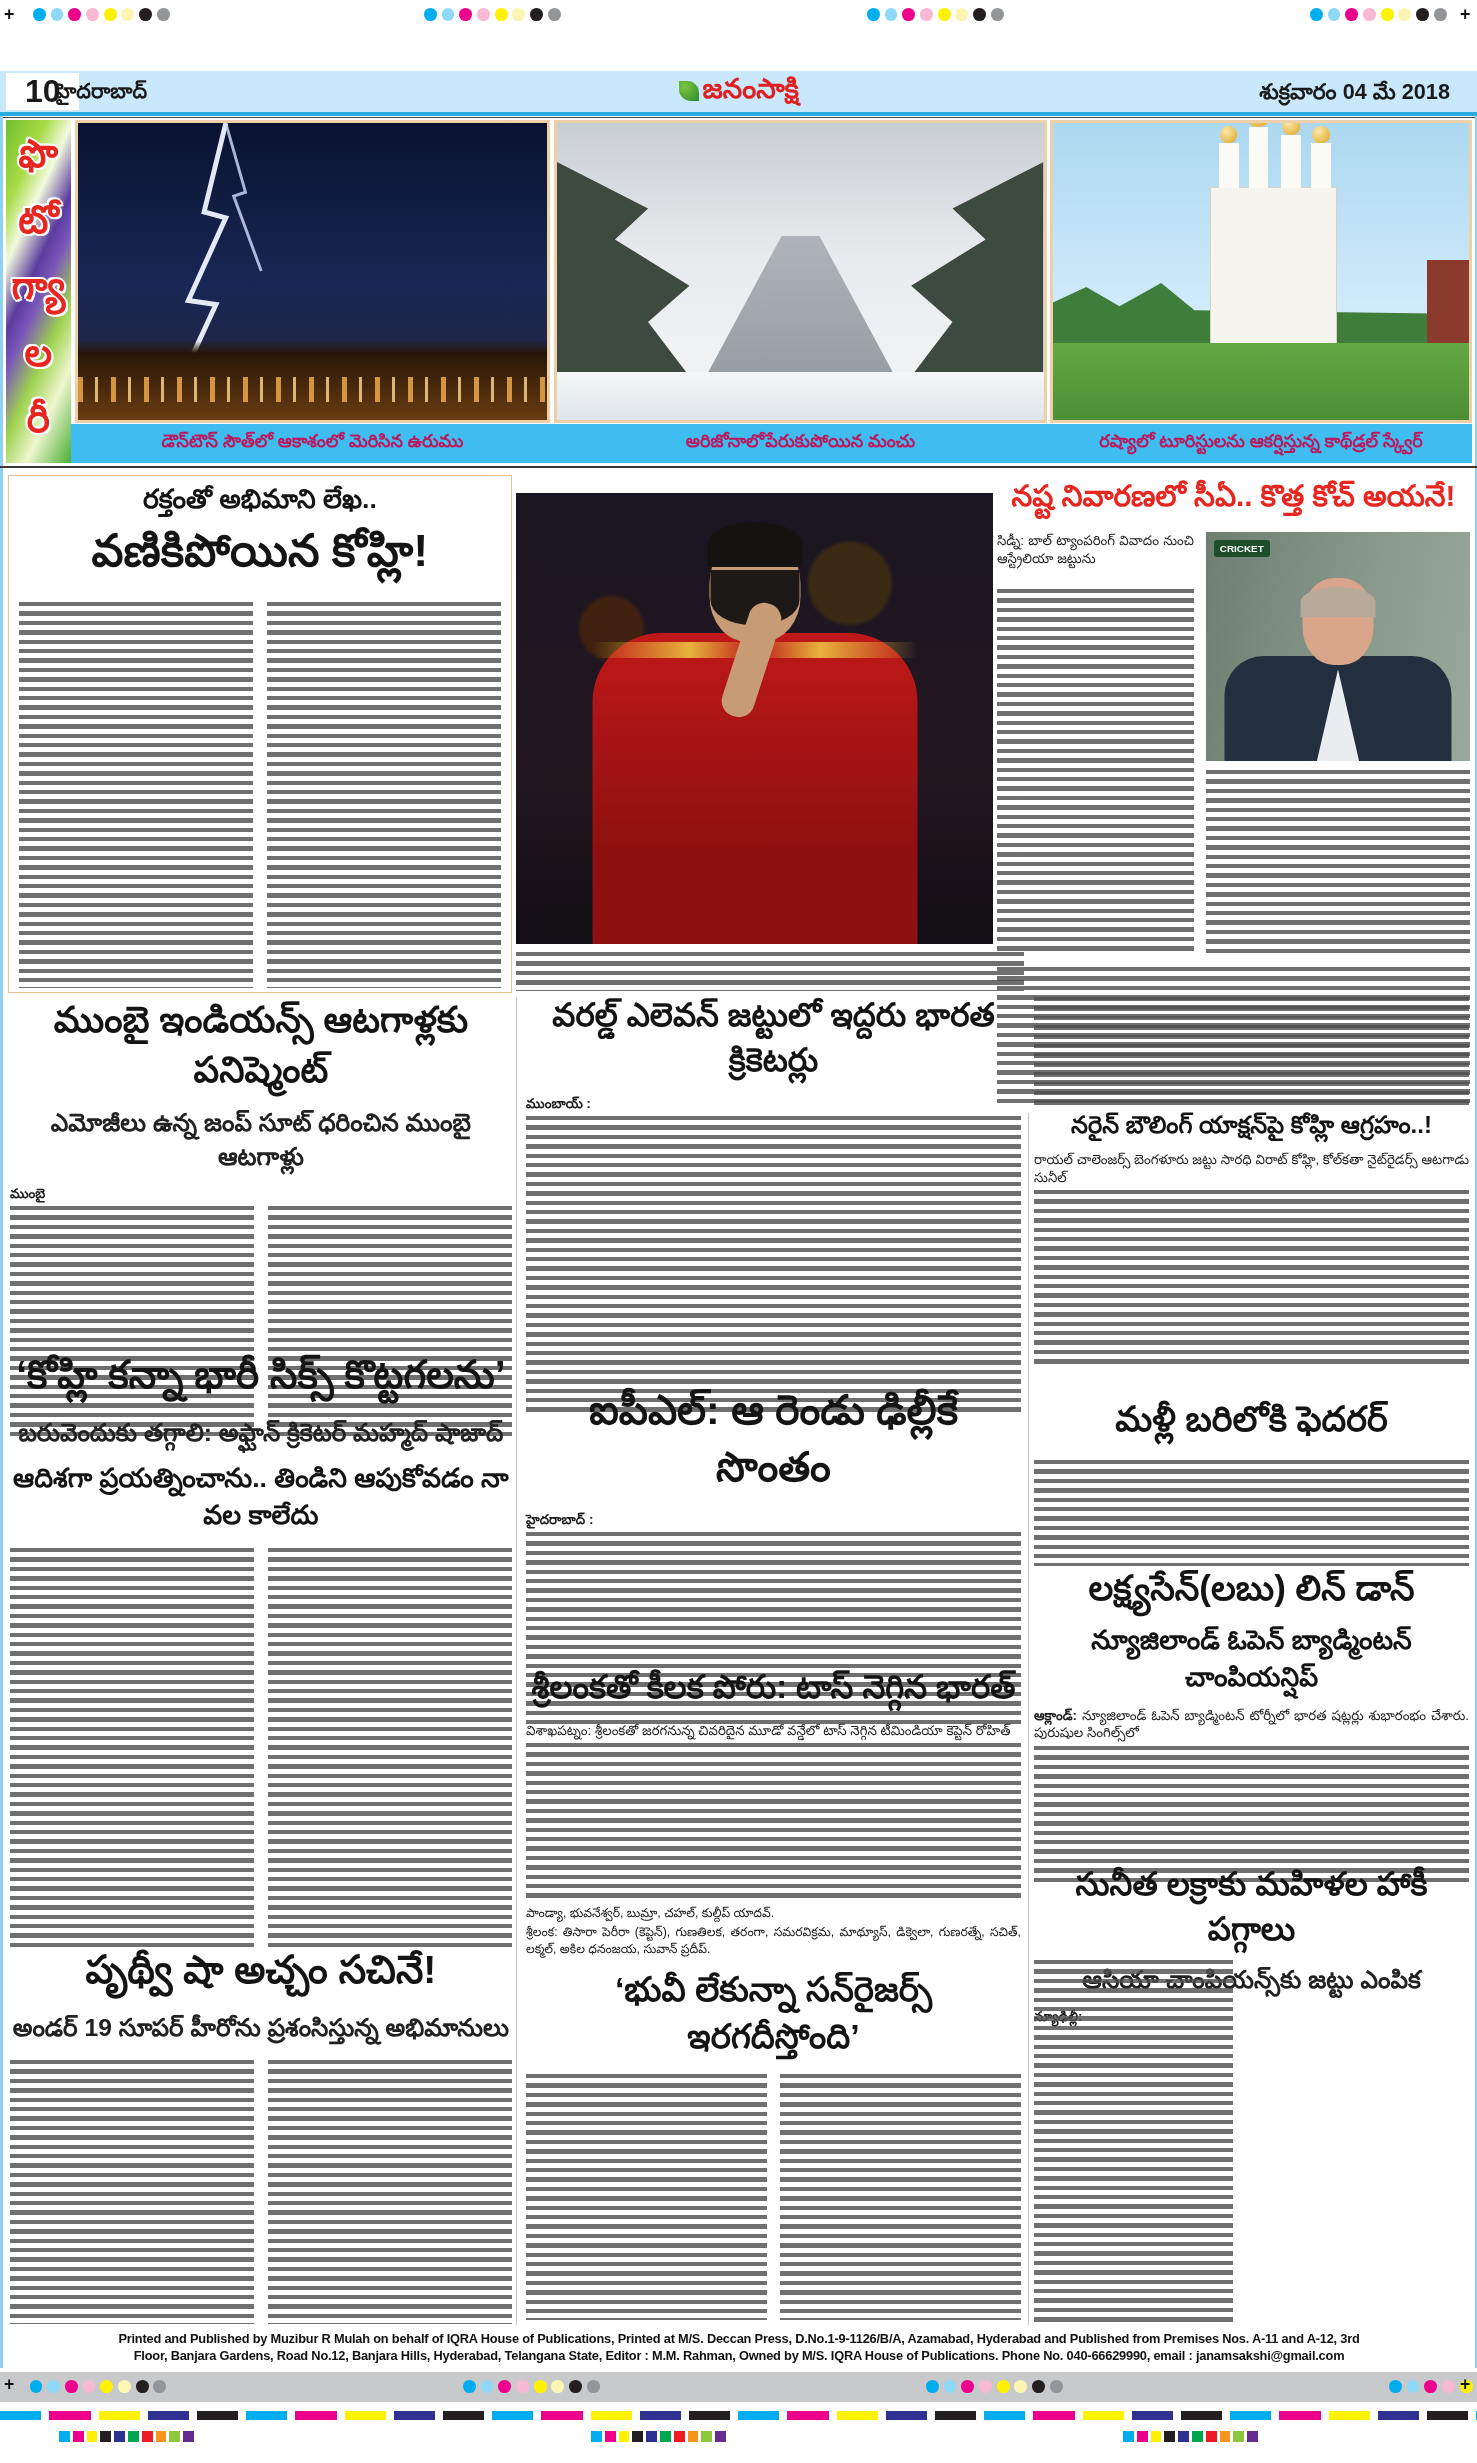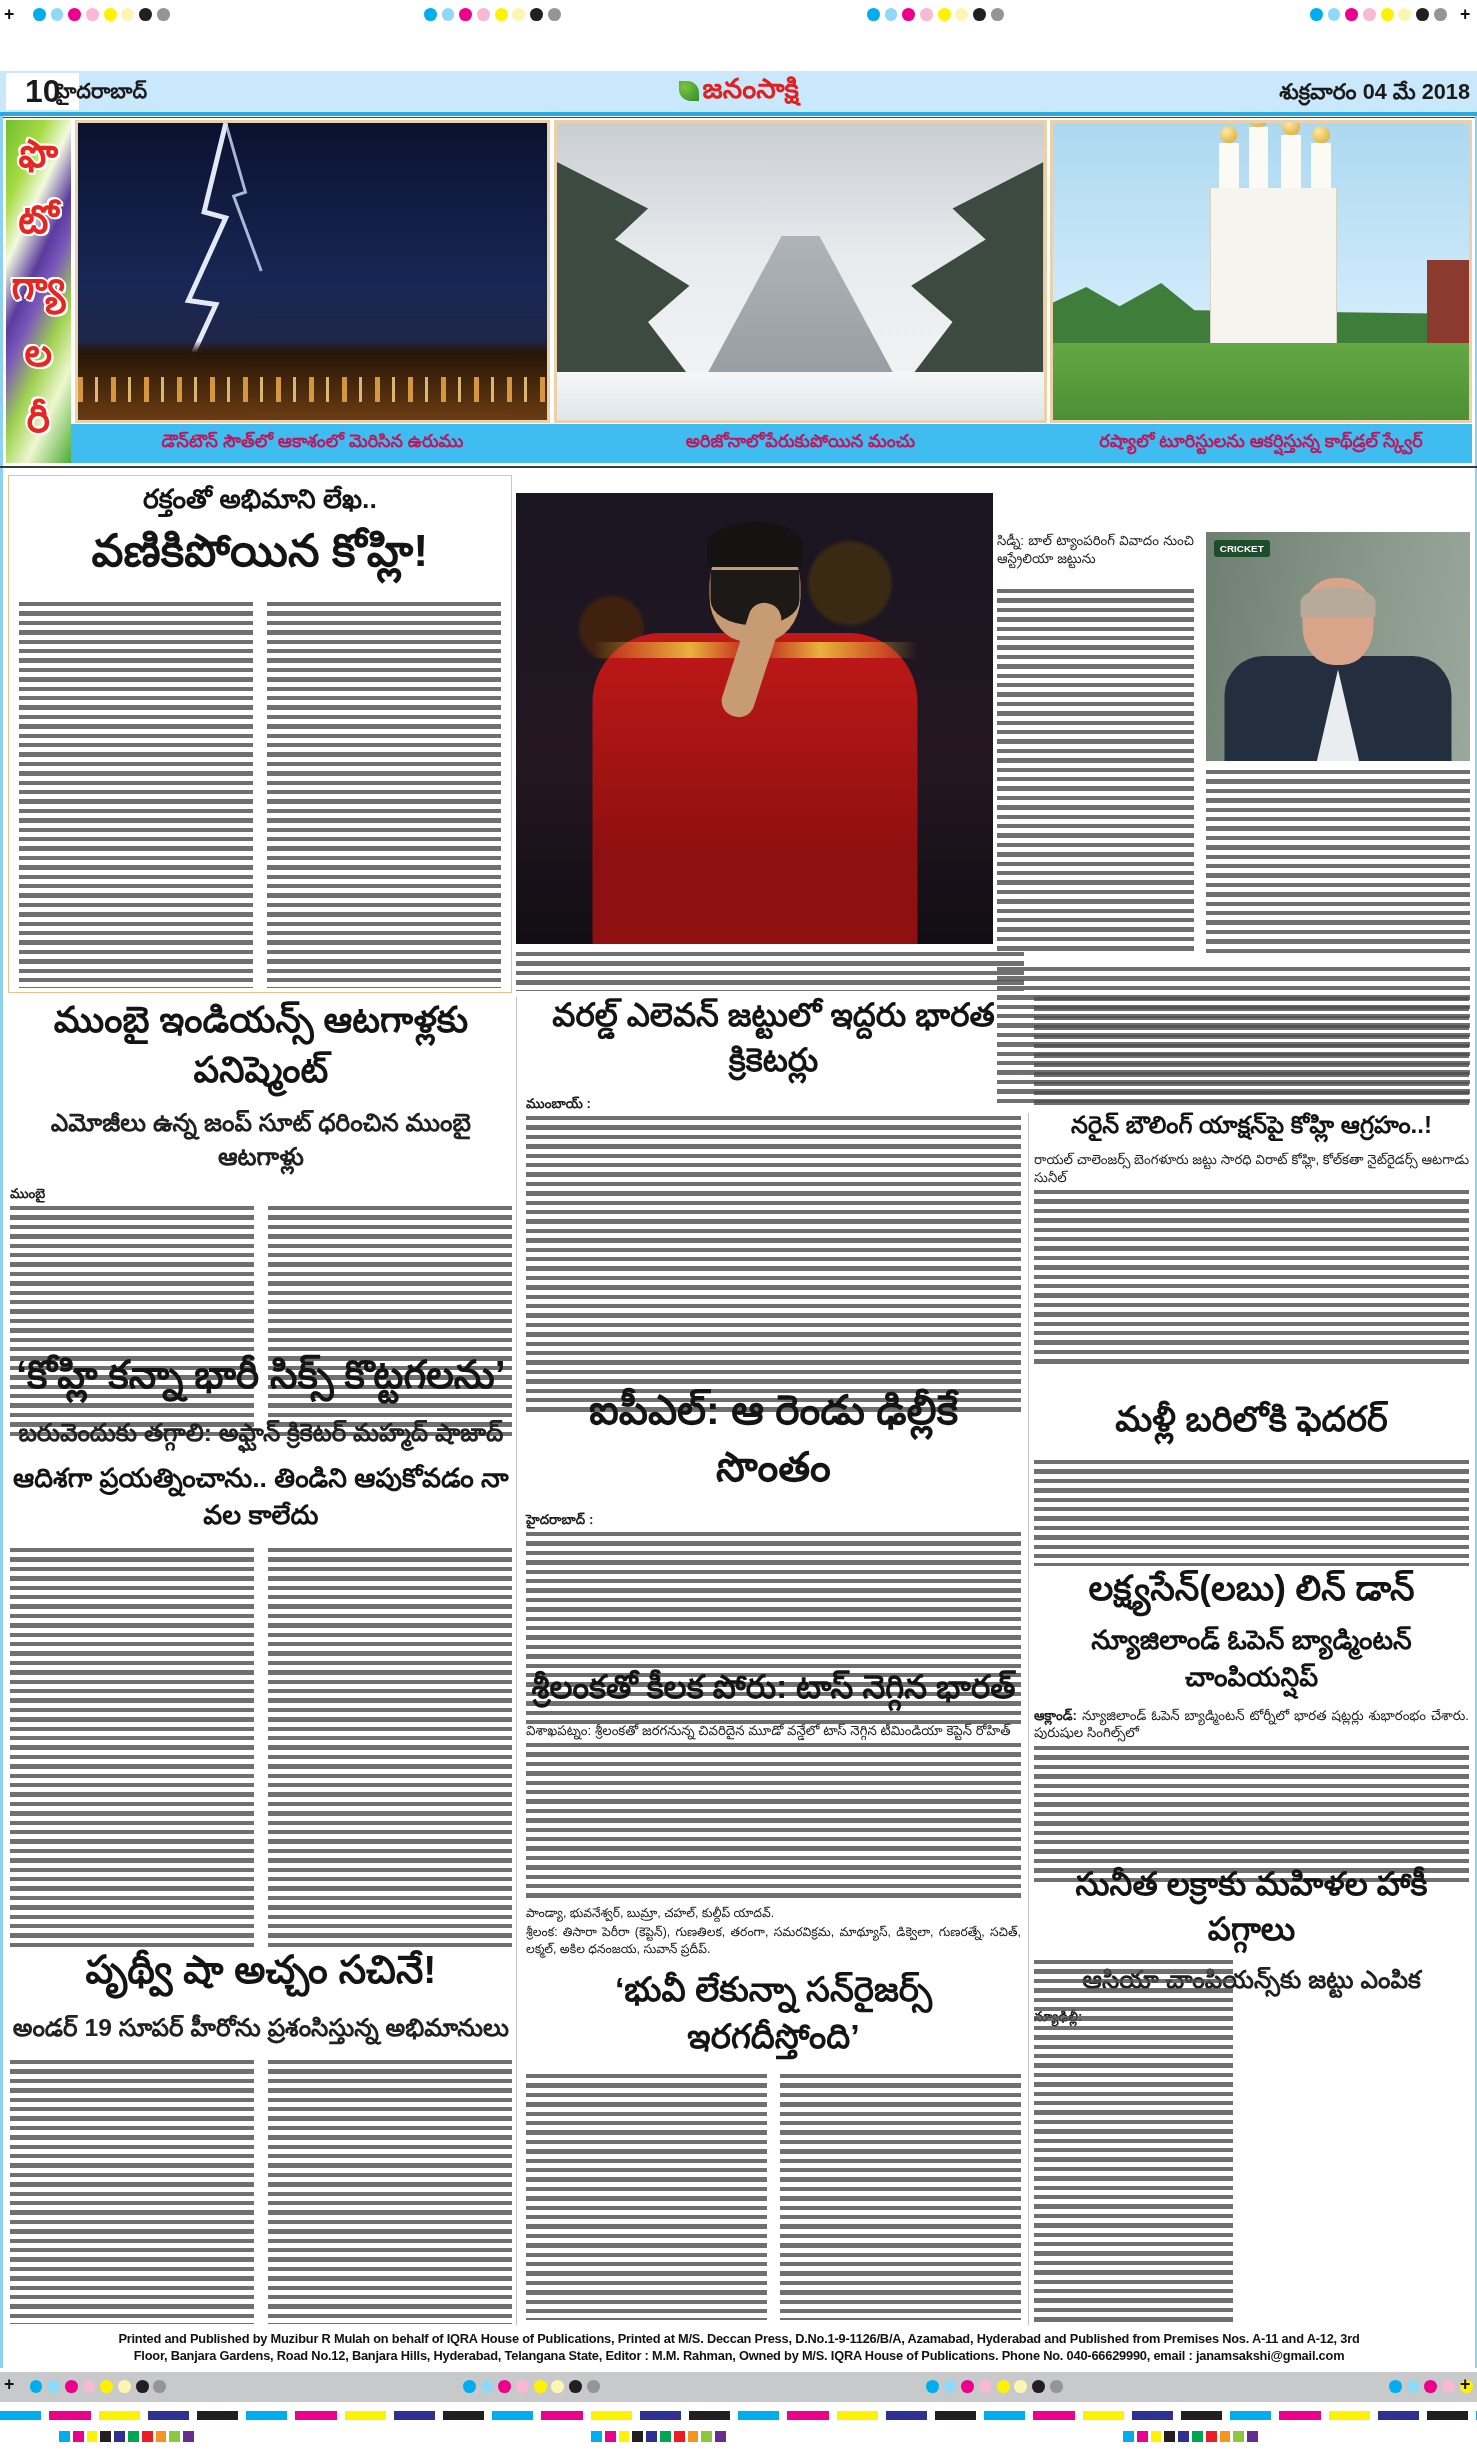--- a/index.html
+++ b/index.html
@@ -15,21 +15,21 @@
   .dots i:nth-child(7){background:#231f20}.dots i:nth-child(8){background:#939598}
   .plus{position:absolute;font-size:17.7px;font-weight:bold;color:#111;line-height:13.8px;}
   .sq{display:flex;gap:3px;position:absolute;}
   .sq i{width:10.8px;height:10.8px;display:block;}
   
   .band{position:absolute;left:0;top:71px;width:1478px;height:41px;background:#c9e8fb;}
   .pagenum{position:absolute;left:5.9px;top:73px;background:#fff;padding:0 19px;font-size:32px;font-weight:bold;}
   .city{position:absolute;left:55px;top:79px;font-size:20.7px;font-weight:bold;}
   .masthead{position:absolute;left:0;right:0;top:73px;text-align:center;font-size:27.6px;font-weight:bold;color:#e02020;}
   .leaf{display:inline-block;width:19.7px;height:19.7px;background:radial-gradient(circle at 30% 30%,#7cc63f,#2f8a2f);border-radius:0 60% 0 60%;vertical-align:middle;margin-right:3.9px;}
-  .dateline-top{position:absolute;right:8px;top:79px;font-size:21.7px;font-weight:bold;text-align:right;}
+  .dateline-top{position:absolute;right:28px;top:79px;font-size:21.7px;font-weight:bold;text-align:right;}
   .rule-cyan{position:absolute;left:0;top:112px;width:1478px;height:3.9px;background:#29abe2;}
   .rule-dark{position:absolute;left:0;top:117px;width:1478px;height:1px;background:#444;}
   
   .banner{position:absolute;left:5.9px;top:120px;width:65px;height:343px;
     background:linear-gradient(115deg,#6fbf2e 0%,#a8db45 18%,#f2fadf 30%,#5a3b9e 44%,#7b57bb 52%,#9ed14e 66%,#eef7cf 80%,#49ad33 100%);
     display:flex;flex-direction:column;align-items:center;justify-content:space-around;padding:5.9px 0;box-sizing:border-box;}
   .banner span{font-size:39px;font-weight:bold;color:#e8251f;
     text-shadow:-2px 0 #fff,2px 0 #fff,0 -2px #fff,0 2px #fff,2px 2px #fff,-2px -2px #fff;}
   .photo-frame{position:absolute;top:120px;height:303px;border:3.9px solid #ecd0a9;box-sizing:border-box;overflow:hidden;background:#888;}
   .caption-band{position:absolute;left:71px;top:424px;width:1401px;height:39px;background:#3fbdf1;}
@@ -227,20 +227,23 @@
     <div class="bg-kohli"></div>
     <div class="k-torso"></div>
     <div class="k-gold"></div>
     <div class="k-head"></div>
     <div class="k-hair"></div>
     <div class="k-beard"></div>
     <div class="k-arm"></div>
   </div>
   <div class="tl abs" style="left:516px;top:952px;width:508px;height:39px;"></div>
 
+  <div class="abs" style="left:997px;top:479px;width:473px;">
+    <h1 style="font-size:29.6px;color:#e8251f;">నష్ట నివారణలో సీఏ.. కొత్త కోచ్ అయనే!</h1>
+  </div>
   <div class="abs lead" style="left:997px;top:532px;width:197px;">సిడ్నీ: బాల్ ట్యాంపరింగ్ వివాదం నుంచి ఆస్ట్రేలియా జట్టును</div>
   <div class="tl abs" style="left:997px;top:589px;width:197px;height:366px;"></div>
   <div class="ph" style="left:1206px;top:532px;width:264px;height:229px;">
     <div class="bg-coach"></div>
     <div class="c-torso"></div>
     <div class="c-shirt"></div>
     <div class="c-head"></div>
     <div class="c-hair"></div>
     <div class="mic">CRICKET</div>
   </div>

